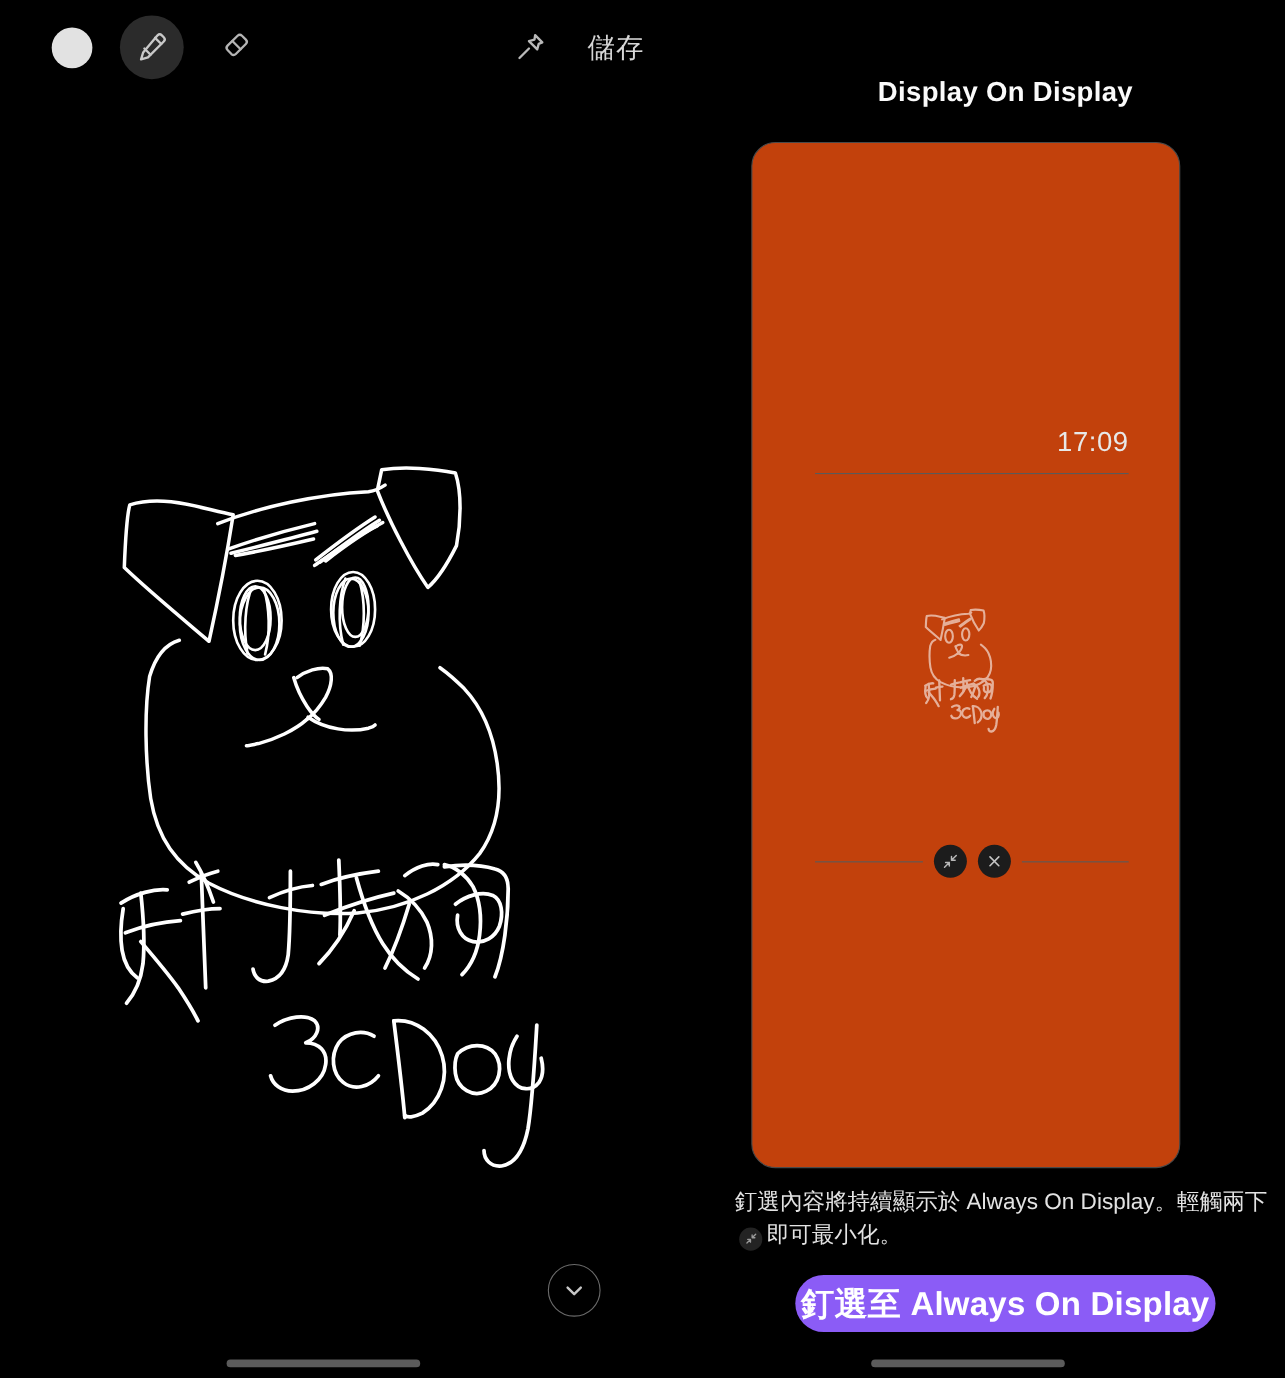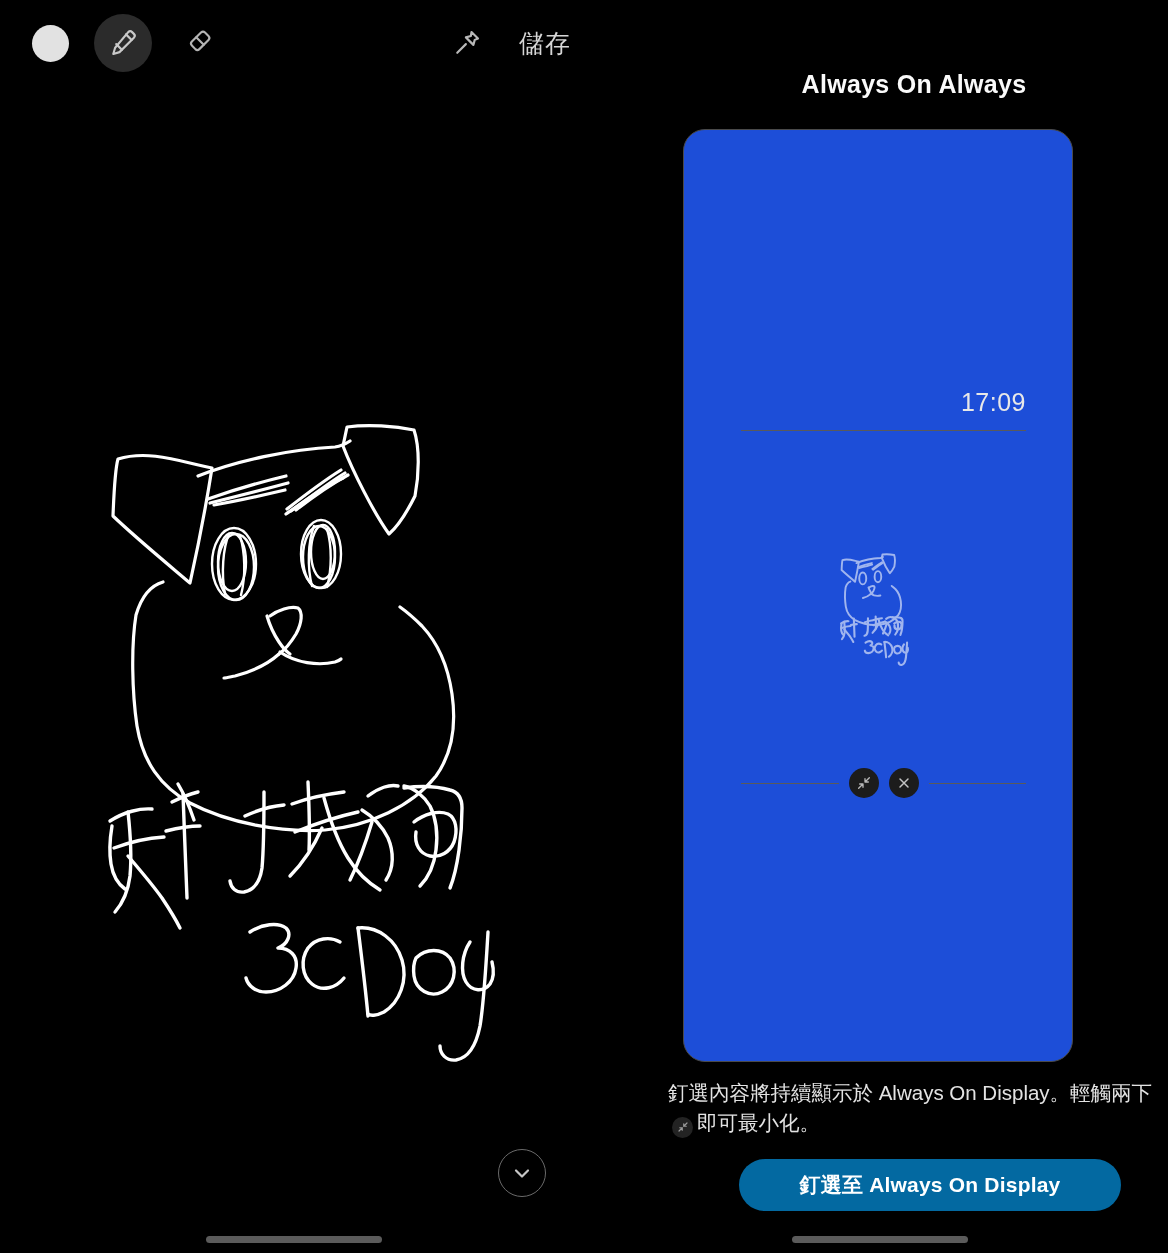--- a/index.html
+++ b/index.html
@@ -16,21 +16,21 @@
   }
 
   
   .canvas-pane {
     position: absolute; left: 0; top: 0;
     width: 660px; height: 1253px;
     background: #000;
   }
 
   .toolbar {
-    position: absolute; left: 1px; top: 0;
+    position: absolute; left: 16px; top: 0;
     width: 600px; height: 86px;
     display: flex; align-items: center;
   }
   .tool-btn {
     width: 58px; height: 58px;
     border-radius: 50%;
     display: flex; align-items: center; justify-content: center;
     background: transparent;
     flex: 0 0 auto;
   }
@@ -82,21 +82,21 @@
     font-weight: bold;
     letter-spacing: 0.3px;
   }
 
   .phone-frame {
     position: absolute;
     left: 23px; top: 129px;
     width: 390px; height: 933px;
     border: 1.3px solid #4a4a4a;
     border-radius: 22px;
-    background: #1d4ed8;
+    background: #c2410c;
     overflow: hidden;
   }
 
   .aod-clock {
     position: absolute; left: 0; top: 258px;
     width: 390px;
     padding-right: 48px;
     text-align: right;
     color: #e8e8e8;
     font-size: 25px;
@@ -144,27 +144,27 @@
     width: 21px; height: 21px;
     border-radius: 50%;
     background: #232323;
     align-items: center; justify-content: center;
     vertical-align: -3px;
     margin: 0 4px;
   }
 
   .pin-cta {
     position: absolute;
-    left: 79px; top: 1159px;
+    left: 63px; top: 1159px;
     width: 382px; height: 52px;
-    background: #0369a1;
+    background: #8b5cf6;
     border-radius: 26px;
     display: flex; align-items: center; justify-content: center;
     color: #ffffff;
-    font-size: 21px;
+    font-size: 30px;
     font-weight: bold;
     letter-spacing: 0.2px;
   }
 
   
   .home-bar {
     position: absolute;
     height: 7px;
     border-radius: 4px;
     background: #5b5b5b;
@@ -326,21 +326,21 @@
       <span>
         <svg width="24" height="24" viewBox="0 0 24 24" fill="none" stroke="#c6c6c6" stroke-width="2.2" stroke-linecap="round" stroke-linejoin="round">
           <path d="M6 9.5l6 6 6-6"></path>
         </svg>
       </span>
     </div>
   </div>
 
   <div class="aod-pane">
 
-    <div class="aod-title">Always On Always</div>
+    <div class="aod-title">Display On Display</div>
 
     <div class="phone-frame">
 
       <div class="aod-clock">17:09</div>
       <div class="aod-divider"></div>
 
       <div class="aod-sketch">
         <svg width="135" height="185" viewBox="0 0 660 1060" preserveAspectRatio="xMidYMid meet" fill="none" stroke="#ffffff" stroke-width="11" stroke-linecap="round" stroke-linejoin="round">
           <path d="M113 430 C114 404 116 380 118 373 C150 363 185 377 212 382
                    C206 420 196 470 190 497 C170 480 136 452 113 430 Z"></path>

